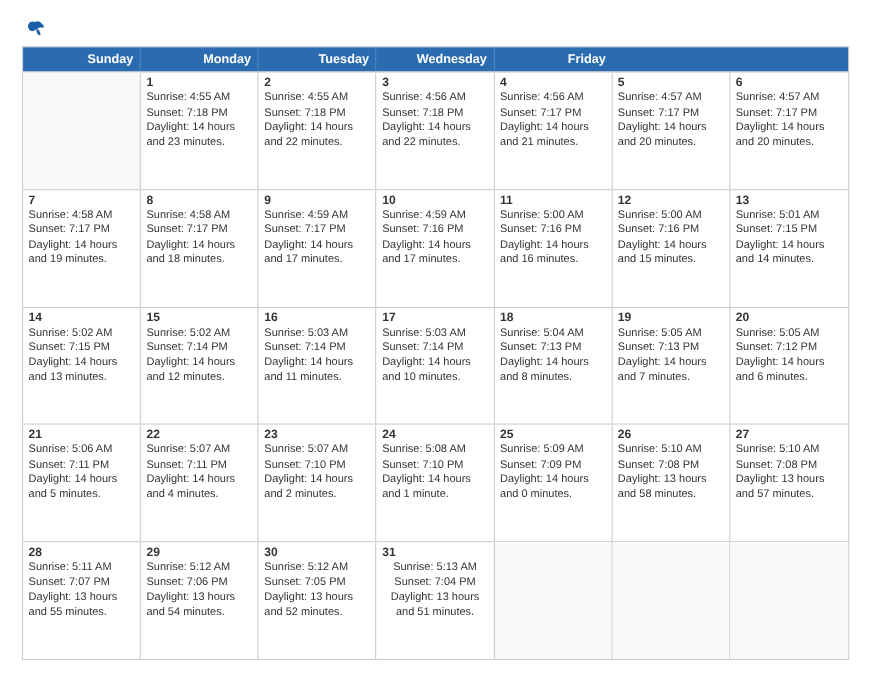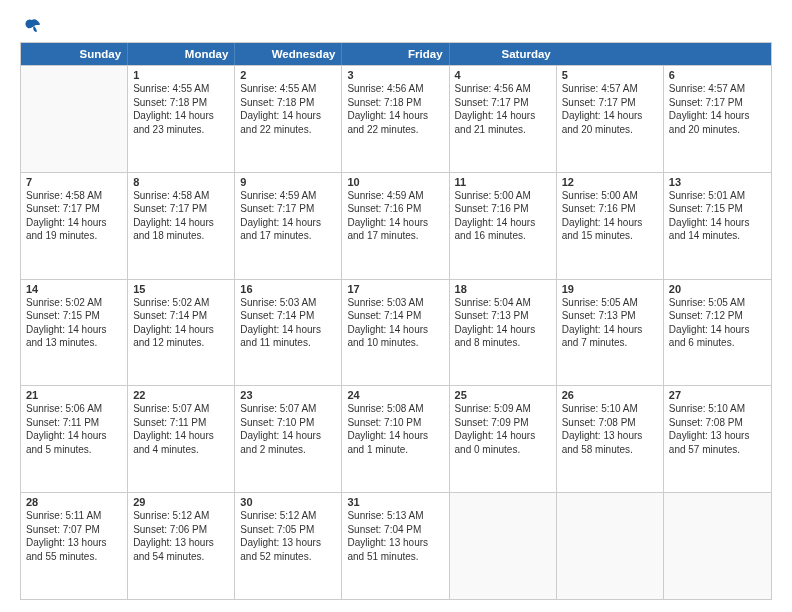--- a/index.html
+++ b/index.html
@@ -140,23 +140,23 @@
     <div class="title-block">
       <div class="month-title"></div>
       <div class="location"></div>
     </div>
   </div>
 
   <div class="calendar">
     <div class="cal-header">
     <div class="cal-header-cell">Sunday</div>
         <div class="cal-header-cell">Monday</div>
+        <div class="cal-header-cell">Tuesday</div>
         <div class="cal-header-cell">Wednesday</div>
         <div class="cal-header-cell">Friday</div>
-        <div class="cal-header-cell">Saturday</div>
       </div>
     <div class="cal-body">
     <div class="cal-row">
           <div class="cal-cell empty"></div>
           <div class="cal-cell">
             <span class="day-num">1</span>
             <div class="cell-info" style="white-space: pre-line;">Sunrise: 4:55 AM
 Sunset: 7:18 PM
 Daylight: 14 hours
 and 23 minutes.</div>
@@ -367,21 +367,21 @@
           </div>
           <div class="cal-cell">
             <span class="day-num">30</span>
             <div class="cell-info" style="white-space: pre-line;">Sunrise: 5:12 AM
 Sunset: 7:05 PM
 Daylight: 13 hours
 and 52 minutes.</div>
           </div>
           <div class="cal-cell">
             <span class="day-num">31</span>
-            <div class="cell-info" style="white-space: pre-line;">Sunrise: 5:13 AM
+            <div class="cell-info" style="white-space: pre-line; text-align: center;">Sunrise: 5:13 AM
 Sunset: 7:04 PM
 Daylight: 13 hours
 and 51 minutes.</div>
           </div>
           <div class="cal-cell empty"></div>
           <div class="cal-cell empty"></div>
           <div class="cal-cell empty"></div>
         </div>
       </div>
   </div>

